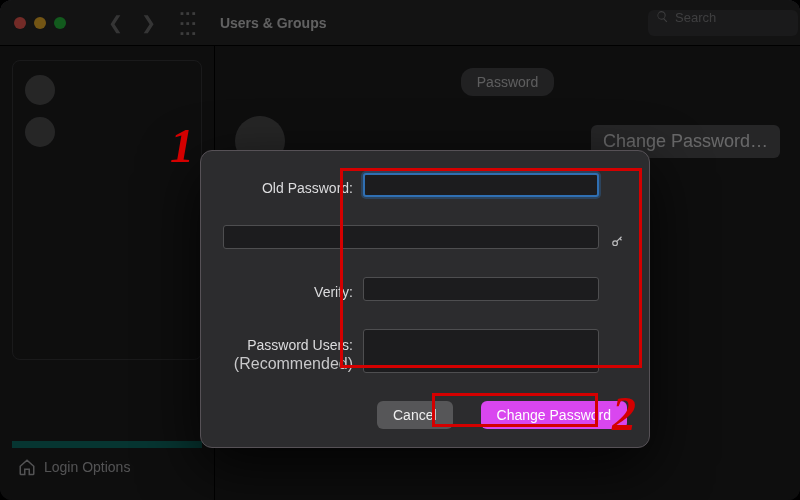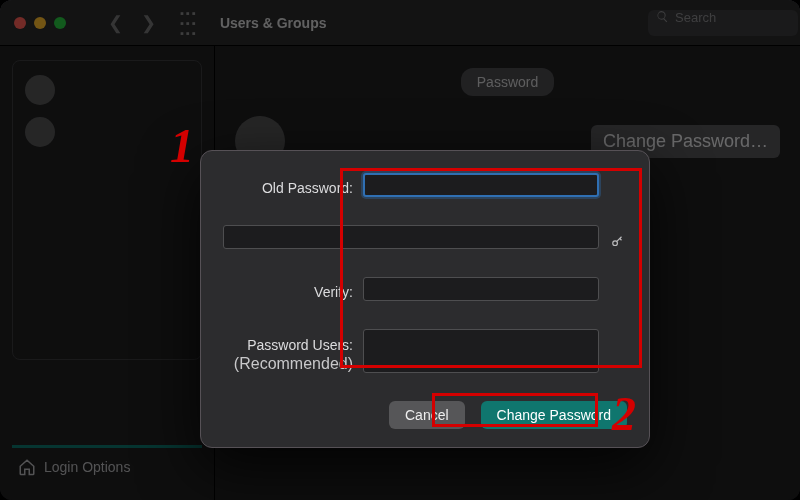--- a/index.html
+++ b/index.html
@@ -56,21 +56,21 @@
     height:300px;
     padding:8px;
   }
   .avatar-row{ display:flex; align-items:center; gap:8px; padding:6px 4px; color:#9a9a9c; font-size:12px;}
   .avatar{ width:30px; height:30px; border-radius:50%; background:#555;}
   .login-options{
     margin-top:auto;
     display:flex; align-items:center; gap:8px;
     color:#b8b8ba; font-size:14px;
     padding:10px 6px;
-    border-top:3px solid #0f766e;
+    border-top:7px solid #0f766e;
   }
   .main { flex:1; position:relative; padding:18px 20px;}
   .tabs { display:flex; justify-content:center; gap:0; margin-top:4px;}
   .tab{ color:#cfcfd1; font-size:14px; padding:6px 16px; border-radius:12px;}
   .tab.active{ background:#4a4a4c;}
   .user-header{
     display:flex; align-items:center; justify-content:space-between;
     margin-top:20px;
   }
   .user-header .left{ display:flex; align-items:center; gap:12px;}
@@ -110,29 +110,29 @@
     border:1px solid #4e4e50;
     border-radius:3px;
   }
   .field-row .input.focus{
     border:2px solid #2f6fb3;
     box-shadow:0 0 0 2px rgba(47,111,179,0.35);
   }
   .field-row .input.tall{ height:44px;}
   .key-icon{ width:18px; display:flex; align-items:center; justify-content:center; color:#bcbcbe; font-size:15px; padding-top:2px;}
   .modal-buttons{
-    display:flex; justify-content:flex-end; gap:16px; margin-top:24px;
+    display:flex; justify-content:flex-end; gap:28px; margin-top:24px;
   }
   .btn{
     border:none; border-radius:6px;
     padding:6px 16px; font-size:14px;
     color:#eee;
   }
   .btn.secondary{ background:#565658;}
-  .btn.primary{ background:#0f766e; color:#fff;}
+  .btn.primary{ background:#d946ef; color:#fff;}
   
   .anno{ position:absolute; border:3px solid #d40000; z-index:30; pointer-events:none;}
   .anno-num{
     position:absolute; z-index:31;
     font-family: "Times New Roman", serif;
     font-style:italic; font-weight:bold;
     color:#d40000; font-size:48px;
     pointer-events:none;
   }
 </style>

